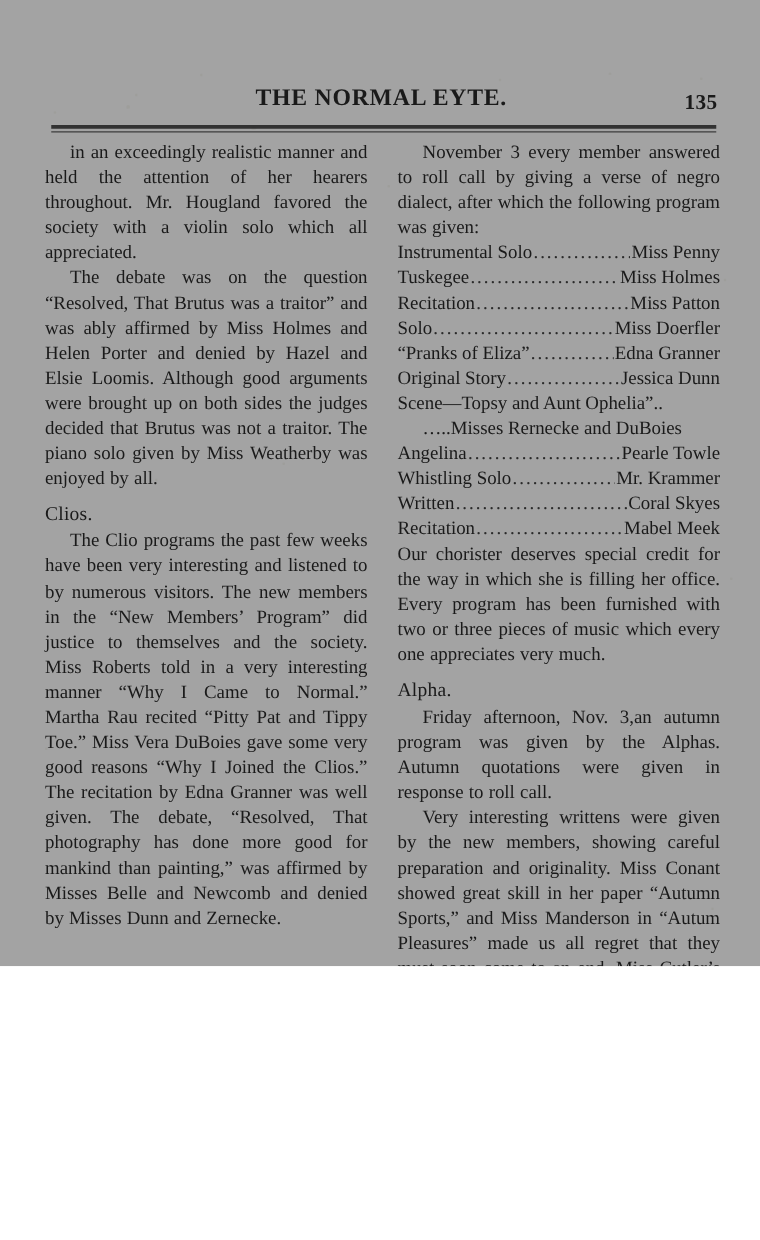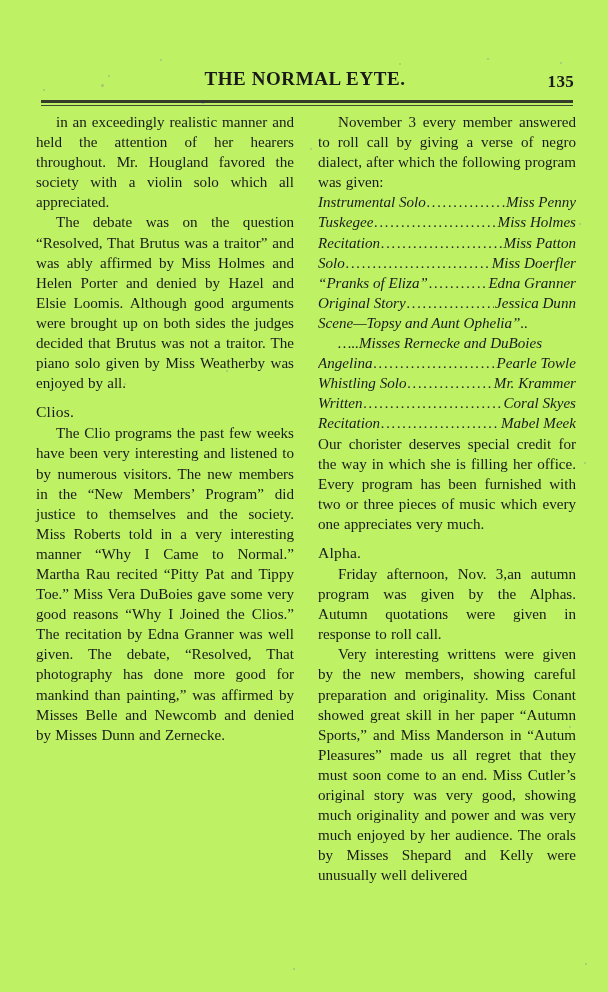--- a/index.html
+++ b/index.html
@@ -4,23 +4,23 @@
 <style>
   html, body {
     margin: 0;
     padding: 0;
     background: #ffffff;
   }
 
   .page {
     position: relative;
     width: 608px;
-    height: 992px;
+    height: 773px;
     margin: 0 auto;
-    background: #bef264;
+    background: #a3a3a3;
     overflow: hidden;
     font-family: "Liberation Serif", "DejaVu Serif", serif;
     color: #1a1a1a;
   }
 
   
   .speck {
     position: absolute;
     background: #9a9a96;
     border-radius: 50%;
@@ -106,21 +106,20 @@
     font-size: 15.6px;
     line-height: 20px;
     font-weight: normal;
     letter-spacing: .2px;
   }
 
   
   .program {
     font-size: 15.1px;
     line-height: 20.1px;
-    font-style: italic;
   }
   .prog-row {
     display: flex;
     align-items: baseline;
     white-space: nowrap;
     overflow: hidden;
   }
   .prog-item { flex: 0 0 auto; }
   .prog-leader {
     flex: 1 1 auto;

